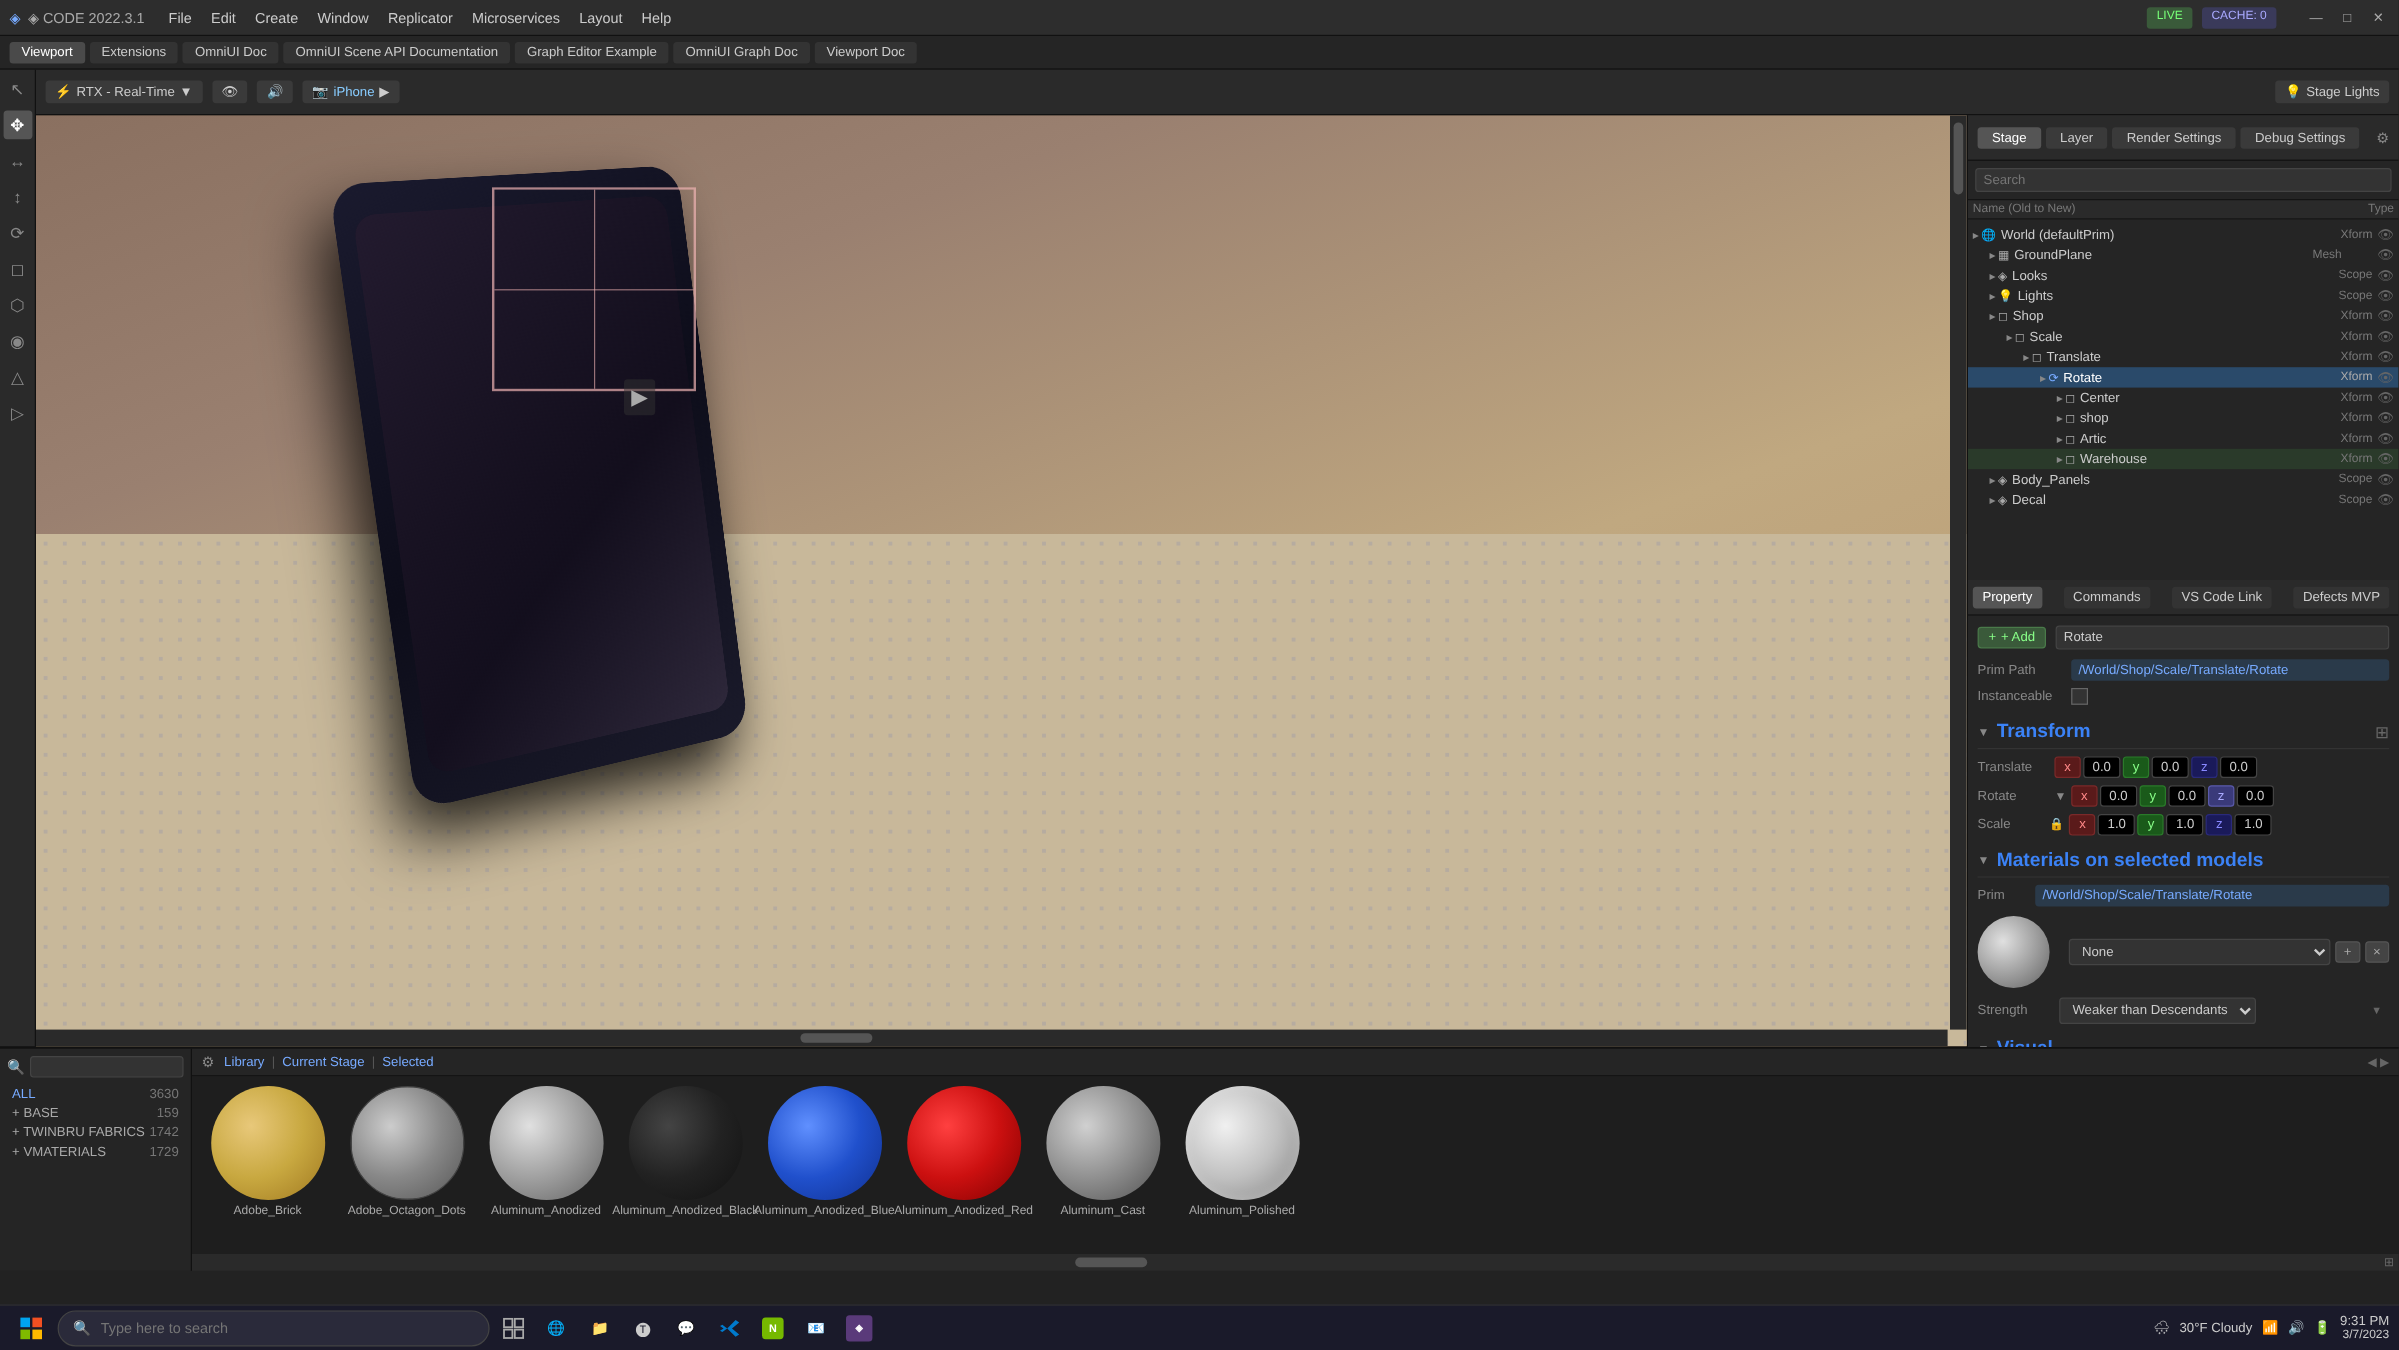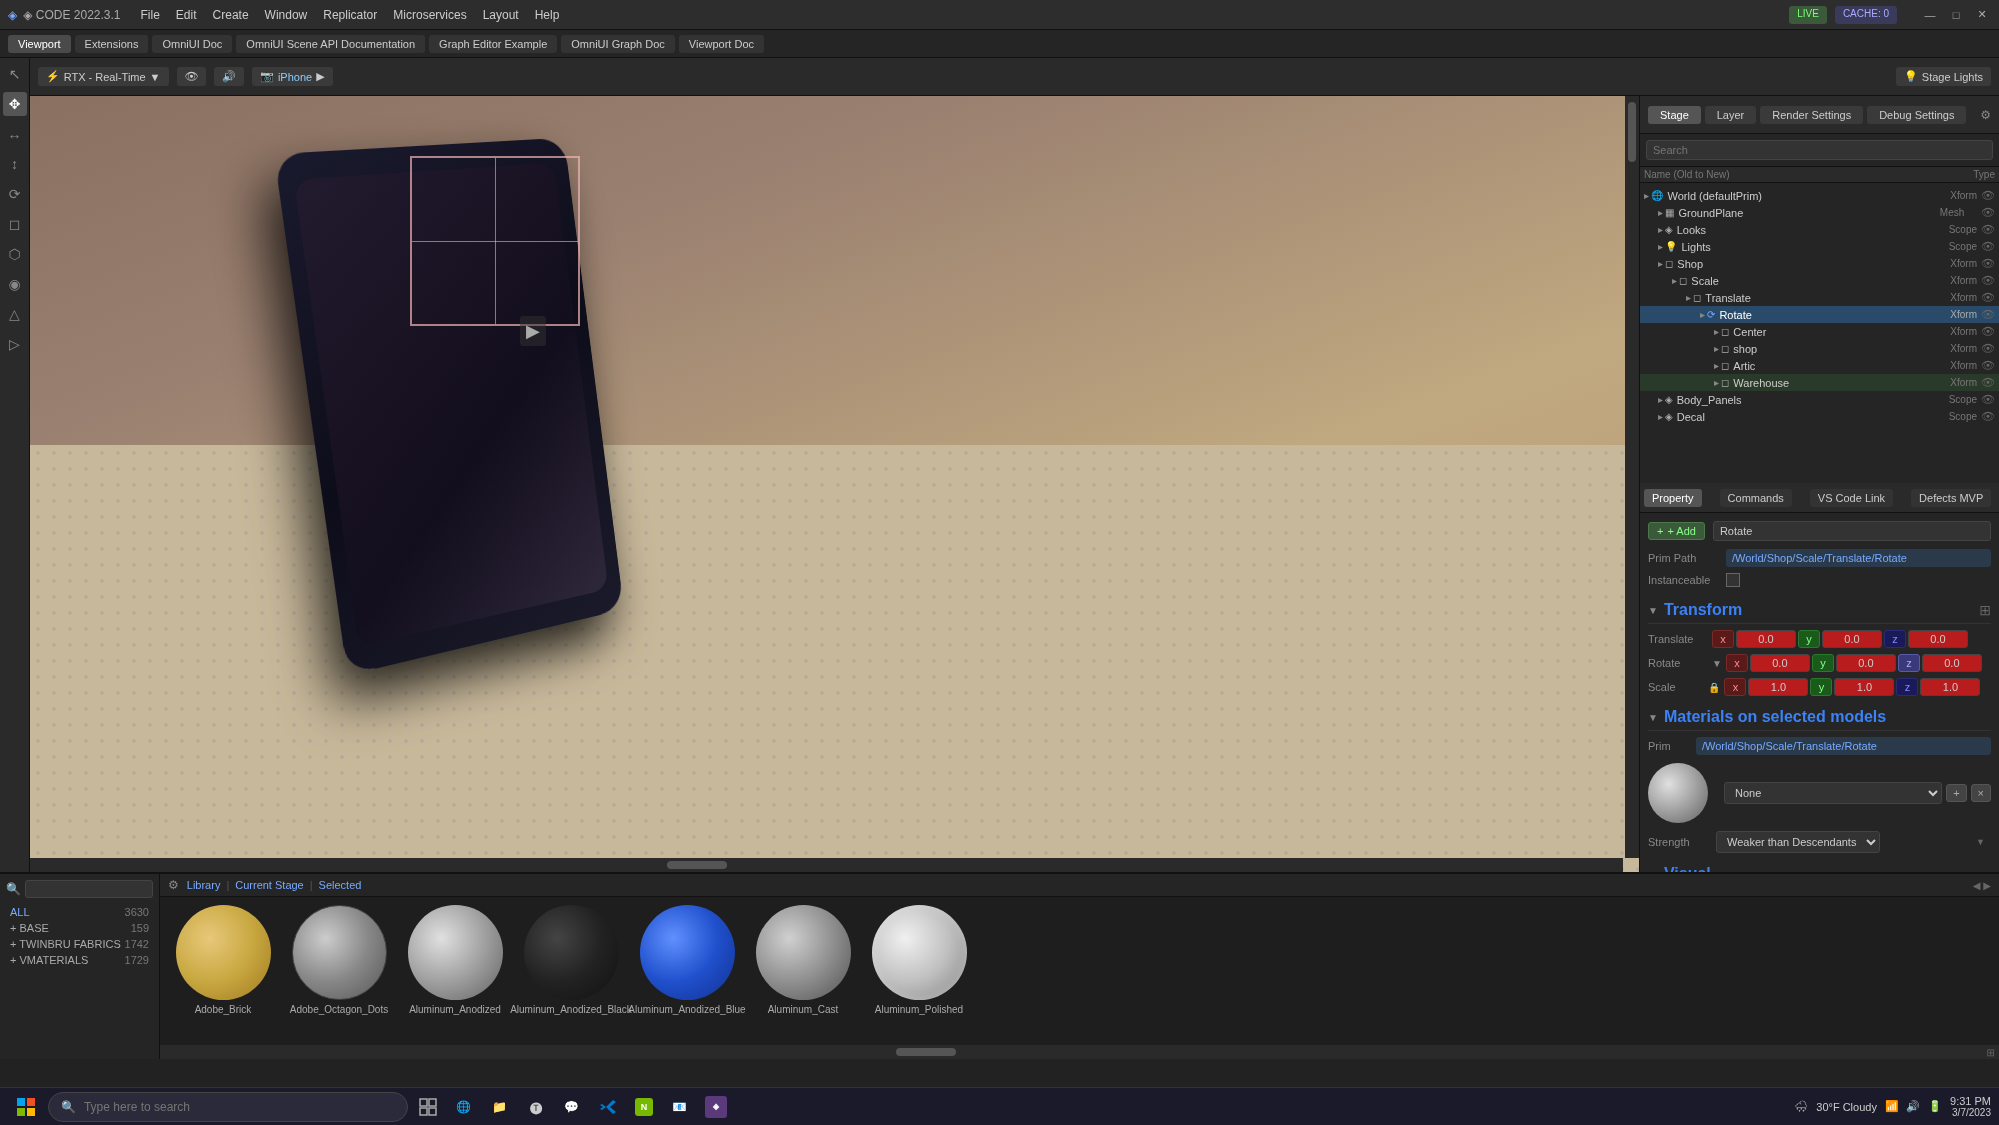--- a/index.html
+++ b/index.html
@@ -81,21 +81,21 @@
     .section-arrow { color: #888; margin-right: 6px; font-size: 10px; }
     .section-title { color: #3b82f6; font-size: 16px; font-weight: bold; }
     .section-expand-btn { margin-left: auto; color: #666; font-size: 14px; cursor: pointer; }
 
     .transform-row { display: flex; align-items: center; margin-bottom: 6px; gap: 4px; }
     .transform-label { color: #888; font-size: 11px; width: 60px; }
     .xyz-input { display: flex; align-items: center; gap: 2px; }
     .axis-x { background: #5a1a1a; border: 1px solid #7a2a2a; color: #ff8888; padding: 2px 4px; border-radius: 3px; font-size: 11px; width: 22px; display: flex; align-items: center; justify-content: center; }
     .axis-y { background: #1a5a1a; border: 1px solid #2a7a2a; color: #88ff88; padding: 2px 4px; border-radius: 3px; font-size: 11px; width: 22px; display: flex; align-items: center; justify-content: center; }
     .axis-z { background: #1a1a5a; border: 1px solid #2a2a7a; color: #8888ff; padding: 2px 4px; border-radius: 3px; font-size: 11px; width: 22px; display: flex; align-items: center; justify-content: center; }
-    .num-input { background: #b91c1c; border: 1px solid #444; color: #ccc; padding: 2px 4px; border-radius: 3px; font-size: 11px; width: 60px; text-align: center; }
+    .num-input { background: #000000; border: 1px solid #444; color: #ccc; padding: 2px 4px; border-radius: 3px; font-size: 11px; width: 31px; text-align: center; }
 
     .rotate-label-row { display: flex; align-items: center; gap: 4px; }
     .dropdown-arrow { color: #888; font-size: 10px; cursor: pointer; }
 
     .material-preview { width: 60px; height: 60px; border-radius: 50%; background: radial-gradient(circle at 35% 35%, #e0e0e0, #a0a0a0, #606060); margin-right: 8px; flex-shrink: 0; }
     .material-none-select { flex: 1; background: #333; border: 1px solid #444; color: #ccc; padding: 3px 6px; border-radius: 3px; font-size: 11px; }
     .mat-action-btn { background: #444; border: 1px solid #555; color: #aaa; padding: 2px 6px; border-radius: 3px; font-size: 11px; cursor: pointer; }
 
     .strength-row { display: flex; align-items: center; gap: 8px; margin-bottom: 8px; }
     .strength-label { color: #888; font-size: 11px; min-width: 60px; }
@@ -253,21 +253,21 @@
               <span style="color:#7af; margin-right:4px; font-size:10px;">🌐</span>
               <span class="tree-name">World (defaultPrim)</span>
               <span style="color:#777; font-size:10px; width:50px; text-align:right;">Xform</span>
               <span class="eye-icon">👁</span>
             </div>
 
             <div class="tree-item" style="padding-left:18px;">
               <span style="color:#888; font-size:10px; margin-right:2px;">▸</span>
               <span style="color:#aaa; margin-right:4px; font-size:10px;">▦</span>
               <span class="tree-name">GroundPlane</span>
-              <span style="color:#777; font-size:10px; width:50px; text-align:center;">Mesh</span>
+              <span style="color:#777; font-size:10px; width:50px; text-align:left;">Mesh</span>
               <span class="eye-icon">👁</span>
             </div>
 
             <div class="tree-item" style="padding-left:18px;">
               <span style="color:#888; font-size:10px; margin-right:2px;">▸</span>
               <span style="color:#aaa; margin-right:4px; font-size:10px;">◈</span>
               <span class="tree-name">Looks</span>
               <span style="color:#777; font-size:10px; width:50px; text-align:right;">Scope</span>
               <span class="eye-icon">👁</span>
             </div>
@@ -544,20 +544,24 @@
             <div class="material-ball mat-aluminum-black"></div>
             <span class="material-label">Aluminum_Anodized_Black</span>
           </div>
 
           <div class="material-item">
             <div class="material-ball mat-aluminum-blue"></div>
             <span class="material-label">Aluminum_Anodized_Blue</span>
           </div>
 
 
+          <div class="material-item">
+            <div class="material-ball mat-aluminum-red"></div>
+            <span class="material-label">Aluminum_Anodized_Red</span>
+          </div>
 
           <div class="material-item">
             <div class="material-ball mat-aluminum-cast"></div>
             <span class="material-label">Aluminum_Cast</span>
           </div>
 
           <div class="material-item">
             <div class="material-ball mat-aluminum-polished"></div>
             <span class="material-label">Aluminum_Polished</span>
           </div>

